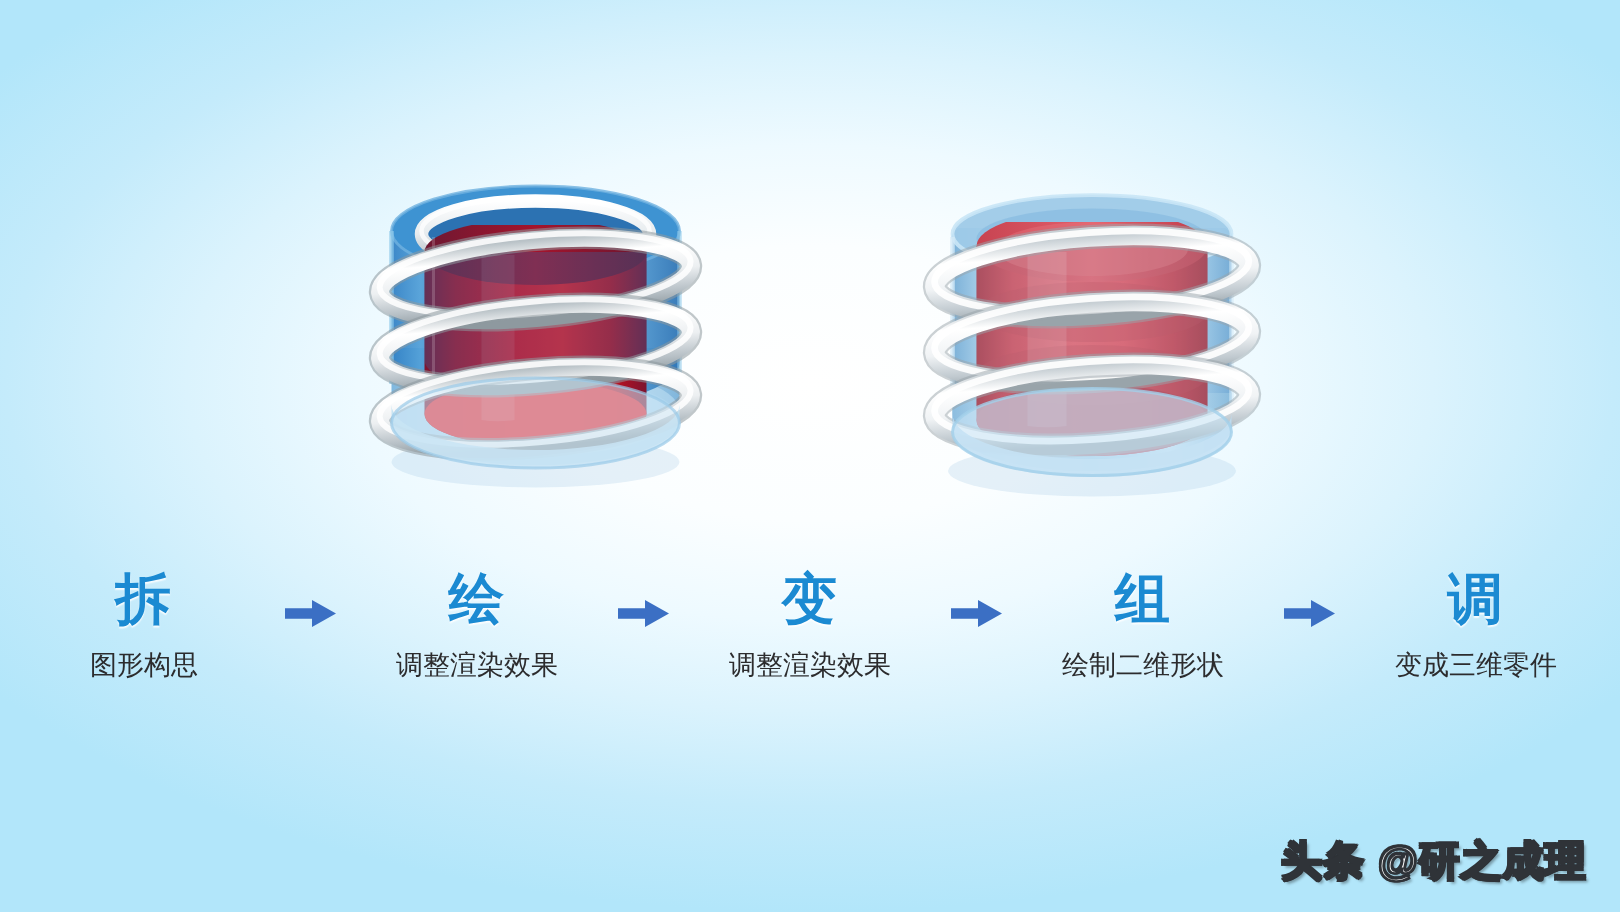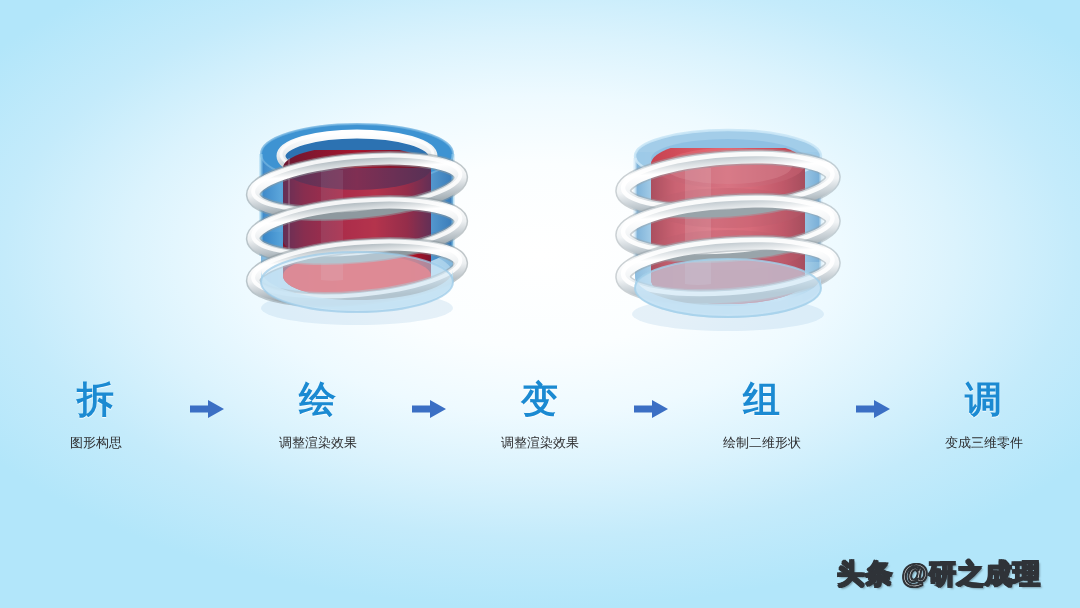--- a/index.html
+++ b/index.html
@@ -56,39 +56,39 @@
   .step-char {
     font-size: 37px;
     font-weight: bold;
     line-height: 44px;
     color: #1b8ad2;
     letter-spacing: 1px;
     text-shadow: 0 1px 1px rgba(255,255,255,0.85);
   }
   .step-label {
     margin-top: 10px;
-    font-size: 13px;
+    font-size: 18px;
     line-height: 22px;
     color: #2c2c2e;
     white-space: nowrap;
     text-align: center;
   }
   .arrow-cell {
     width: 62px;
     display: flex;
     align-items: flex-start;
     justify-content: center;
     padding-top: 22px;
   }
   .arrow-glyph { display: block; }
 
   
   #watermark {
     position: absolute;
-    right: 39px;
+    right: 22px;
     bottom: 16px;
     font-size: 27px;
     font-weight: bold;
     color: #ffffff;
     letter-spacing: 1px;
     white-space: nowrap;
     -webkit-text-stroke: 1.6px #2f3338;
     text-shadow:
       1px 1px 0 #2f3338,
       -1px 1px 0 #2f3338,

